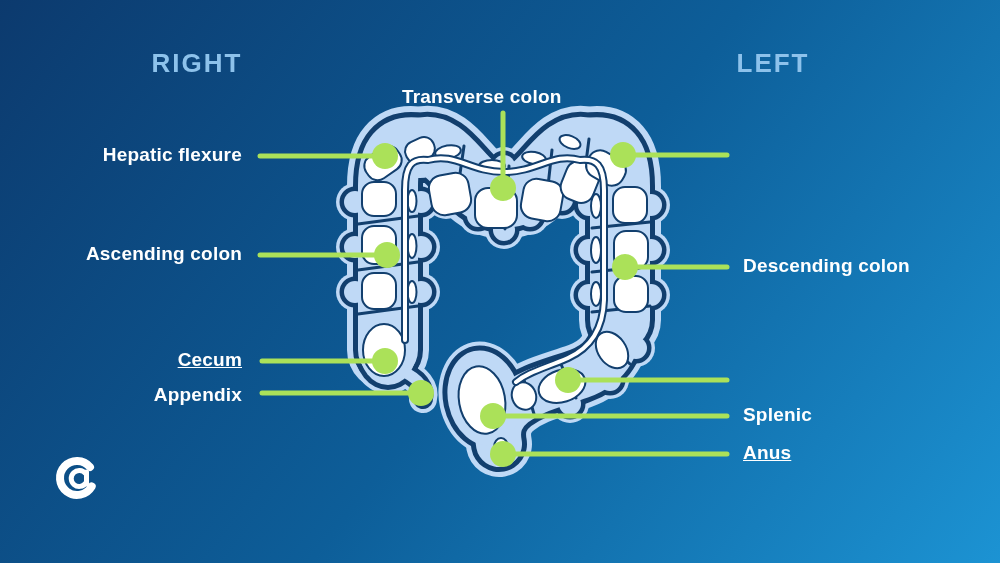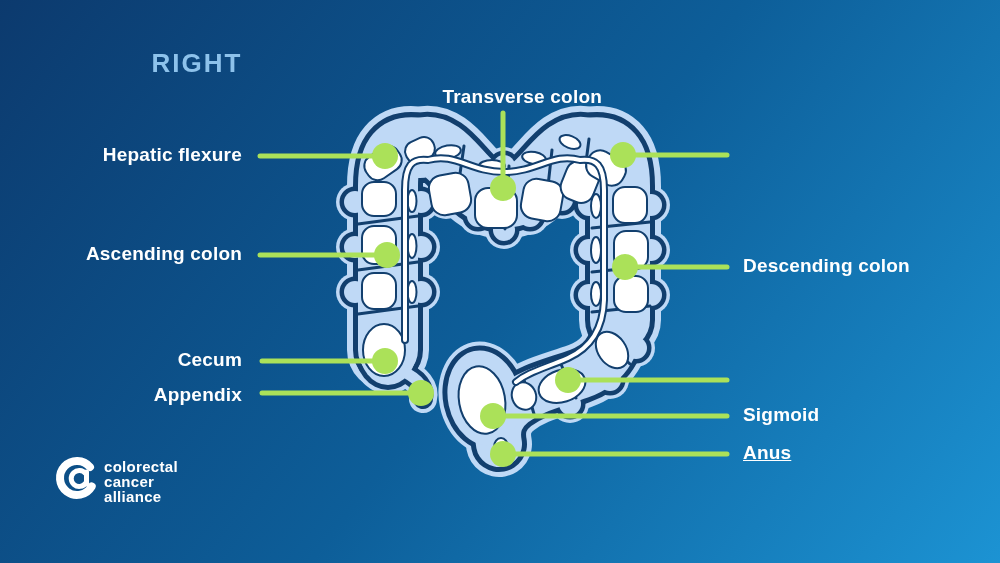--- a/index.html
+++ b/index.html
@@ -29,21 +29,21 @@
   .hdr{
     position:absolute;width:200px;text-align:center;top:48px;
     color:var(--heading);font-size:26px;font-weight:bold;letter-spacing:2px;
   }
   .lbl{
     position:absolute;color:var(--white);font-size:19px;font-weight:bold;
     letter-spacing:.2px;line-height:22px;white-space:nowrap;
   }
   .lbl.rightside{left:743px;}
   .lbl.leftside{right:758px;text-align:right;}
-  .lbl.center{left:402px;width:200px;text-align:right;}
+  .lbl.center{left:402px;width:200px;text-align:left;}
   .logo{position:absolute;left:55px;top:450px;width:250px;height:70px;}
   .logo-text{
     position:absolute;left:49px;top:9px;color:var(--white);
     font-size:15px;font-weight:bold;line-height:15px;letter-spacing:.3px;
   }
 </style>
 </head>
 <body>
 
 <div class="stage">
@@ -217,36 +217,32 @@
       <circle class="gdot" cx="421" cy="393" r="13"></circle>
       <circle class="gdot" cx="623" cy="155" r="13"></circle>
       <circle class="gdot" cx="625" cy="267" r="13"></circle>
       <circle class="gdot" cx="568" cy="380" r="13"></circle>
       <circle class="gdot" cx="493" cy="416" r="13"></circle>
       <circle class="gdot" cx="503" cy="454" r="13"></circle>
     </g>
   </svg>
 
   <div class="hdr" style="left:97px;">RIGHT</div>
+  <div class="hdr" style="left:673px;">LEFT</div>
 
   <div class="lbl center" style="top:86px;">Transverse colon</div>
   <div class="lbl leftside" style="top:144px;">Hepatic flexure</div>
   <div class="lbl leftside" style="top:243px;">Ascending colon</div>
-  <div class="lbl leftside" style="top:349px;">Cecum</div>
+  <div class="lbl leftside" style="top:349px;text-decoration:underline;">Cecum</div>
   <div class="lbl leftside" style="top:384px;">Appendix</div>
   <div class="lbl rightside" style="top:255px;">Descending colon</div>
-  <div class="lbl rightside" style="top:404px;">Sigmoid</div>
+  <div class="lbl rightside" style="top:404px;">Splenic</div>
   <div class="lbl rightside" style="top:442px;text-decoration:underline;">Anus</div>
 
   <div class="logo">
     <svg width="46" height="58" viewBox="0 0 46 58">
       <path d="M 35 17 A 17 17 0 1 0 36.7 36.5" fill="none" stroke="#FFFFFF" stroke-width="8" stroke-linecap="round"></path>
       <path d="M 30.5 23.5 A 8 8 0 1 0 30.8 33" fill="none" stroke="#FFFFFF" stroke-width="5" stroke-linecap="round"></path>
       <path d="M 31.5 22 L 31.5 34" fill="none" stroke="#FFFFFF" stroke-width="5" stroke-linecap="round"></path>
     </svg>
-    <div class="logo-text">
-      <div>colorectal</div>
-      <div>cancer</div>
-      <div>alliance</div>
-    </div>
   </div>
 
 </div>
 
 </body></html>

